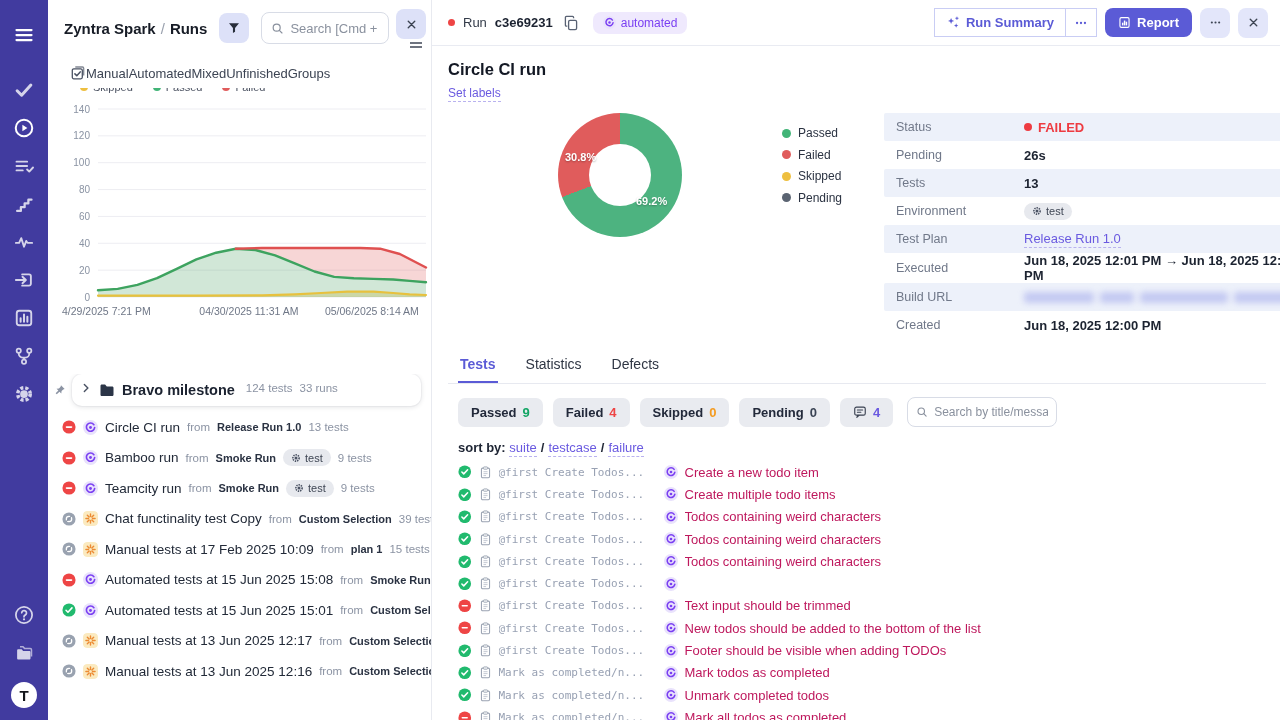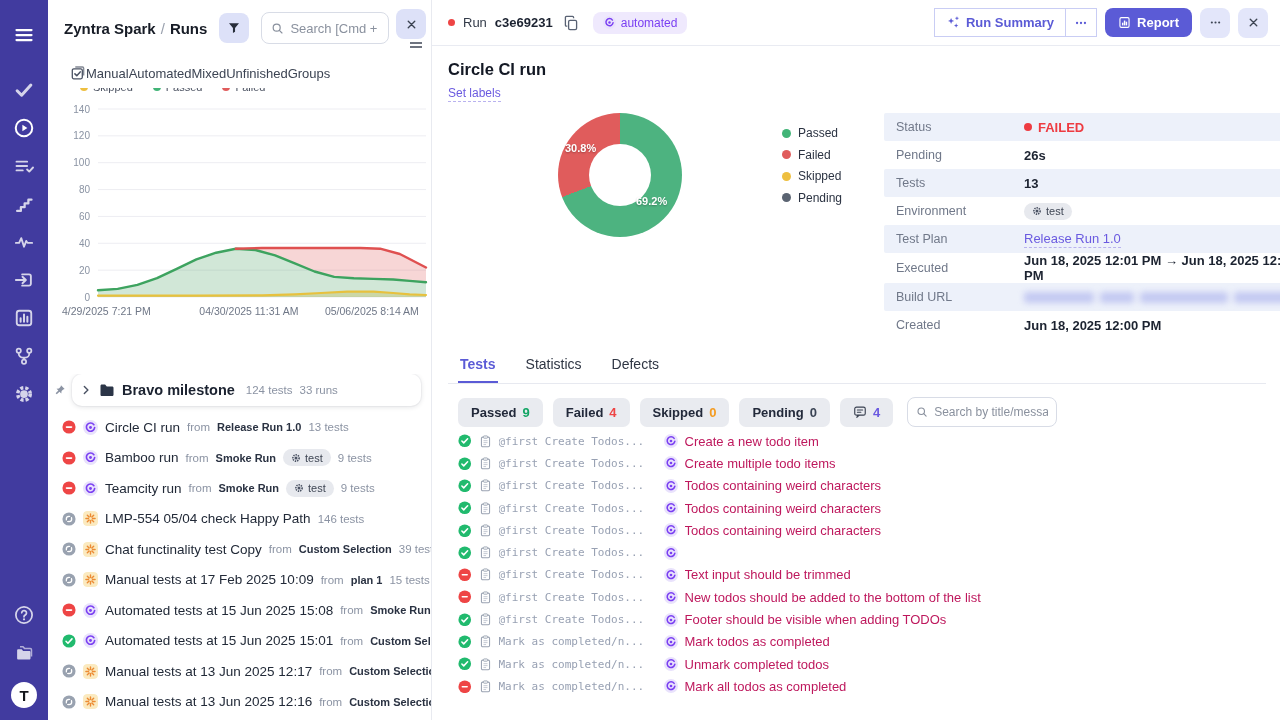--- a/index.html
+++ b/index.html
@@ -28,21 +28,21 @@
 .resize-handle{position:absolute;right:9px;top:42px;width:12px;height:6px;border-top:2px solid #4a5160;border-bottom:2px solid #4a5160;opacity:.8;cursor:col-resize}
 .lp-tabs{display:flex;align-items:center;padding:13px 14px 7px 22px;font-size:13px;color:#3c4453}
 .lp-tabs .icn{width:16px;height:16px;color:#4a5263}
 .lp-tab{cursor:pointer;white-space:nowrap}
 .chart-card{padding:0 4px 0 12px}
 .legend-clip{height:9px;overflow:hidden;padding-left:20px}
 .legend-inner{display:flex;gap:20px;transform:translateY(-7px);font-size:11px;color:#4a5160;align-items:center}
 .legend-inner .li{display:flex;align-items:center;gap:5px}
 .ldot{width:8px;height:8px;border-radius:50%;flex-shrink:0}
 .runs-area{flex:1;margin-top:47px;overflow:hidden}
-.folder-row{position:relative;display:flex;align-items:center;gap:7px;margin:0 10px 6px 24px;padding:8px 10px 8px 8px;background:#fff;border-radius:10px;box-shadow:0 1px 5px rgba(25,30,50,.13),0 0 0 1px rgba(25,30,50,.03);cursor:pointer}
+.folder-row{position:relative;display:flex;gap:7px;margin:0 10px 6px 24px;padding:8px 10px 8px 8px;background:#fff;border-radius:10px;box-shadow:0 1px 5px rgba(25,30,50,.13),0 0 0 1px rgba(25,30,50,.03);cursor:pointer}
 .pin-icn{position:absolute;left:-18px;top:10px;width:12px;height:12px;color:#8b93a3}
 .folder-row .chev{width:12px;height:12px;color:#4a5263;flex-shrink:0}
 .folder-row .fold{width:16px;height:16px;color:#2b3547;flex-shrink:0}
 .folder-name{font-size:14.5px;font-weight:700;color:#1b2230;margin-right:4px}
 .folder-meta{font-size:11.5px;color:#8b93a3}
 .run-row{display:flex;align-items:center;gap:7px;height:30.5px;padding:0 8px 0 14px;cursor:pointer}
 .run-row .st{width:14px;height:14px;flex-shrink:0}
 .run-row .ty{width:15px;height:15px;flex-shrink:0;border-radius:4px}
 .run-name{font-size:13.5px;color:#222a38;white-space:nowrap}
 .from-lbl{font-size:11.5px;color:#8b93a3;white-space:nowrap}
@@ -435,31 +435,20 @@
     <span class="env-badge">
               <svg>
                 <use href="#i-gearsm"></use>
               </svg>
               <span class="env-txt">test</span>
             </span>
 
     <span class="tests-count">9 tests</span>
   </div>
 
-  <div class="run-row">
-    <svg class="st">
-              <use href="#i-neutral"></use>
-            </svg>
-    <svg class="ty">
-              <use href="#i-manual"></use>
-            </svg>
-    <span class="run-name">LMP-554 05/04 check Happy Path</span>
-
-    <span class="tests-count">146 tests</span>
-  </div>
 
   <div class="run-row">
     <svg class="st">
               <use href="#i-neutral"></use>
             </svg>
     <svg class="ty">
               <use href="#i-manual"></use>
             </svg>
     <span class="run-name">Chat functinality test Copy</span>
     <span class="from-lbl">from</span>
@@ -585,21 +574,21 @@
     </div>
 
     <div class="rp-body">
       <h1 class="rp-title">Circle CI run</h1>
       <span class="set-labels">Set labels</span>
 
       <div class="overview">
         <div class="donut-box">
           <div class="donut" id="donut" style="background: conic-gradient(rgb(77, 179, 128) 0deg, rgb(77, 179, 128) 69.2%, rgb(224, 92, 92) 69.2%, rgb(224, 92, 92) 100%);"></div>
           <div class="donut-hole"></div>
-          <div class="donut-label" id="donut-label-failed" style="left:7px;top:29px">30.8%</div>
+          <div class="donut-label" id="donut-label-failed" style="left:7px;top:38px">30.8%</div>
           <div class="donut-label" id="donut-label-passed" style="left:78px;top:82px">69.2%</div>
         </div>
         <div class="legend-col" id="donut-legend">
             <div class="legend-item">
               <span class="ldot" style="background: rgb(65, 180, 119);"></span>
               <span>Passed</span>
             </div>
             <div class="legend-item">
               <span class="ldot" style="background: rgb(224, 92, 92);"></span>
               <span>Failed</span>
@@ -689,20 +678,24 @@
             <span class="cnt" style="color: rgb(106, 90, 224);">4</span>
           </div>
           <div class="tests-search">
             <svg>
               <use href="#i-search"></use>
             </svg>
             <input placeholder="Search by title/message" style="">
           </div>
         </div>
 
+      <div class="sort-row">
+        <span>sort by:</span>
+         <span id="sort-links"><span class="sort-link">suite</span><span class="sort-sep">/</span><span class="sort-link">testcase</span><span class="sort-sep">/</span><span class="sort-link">failure</span></span>
+      </div>
 
       <div class="test-list" id="test-list">
   <div class="test-row">
     <svg class="st">
               <use href="#i-pass"></use>
             </svg>
     <svg class="clip">
               <use href="#i-clip"></use>
             </svg>
     <span class="t-suite">@first Create Todos...</span>

